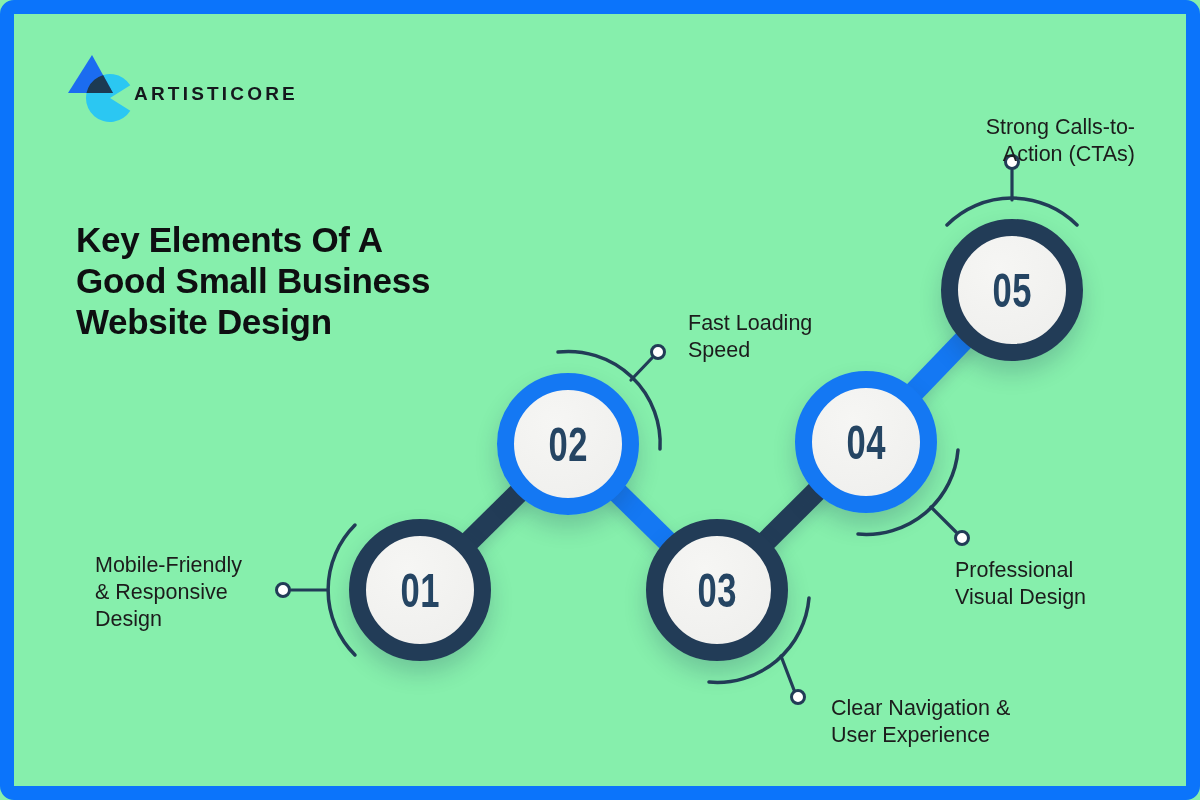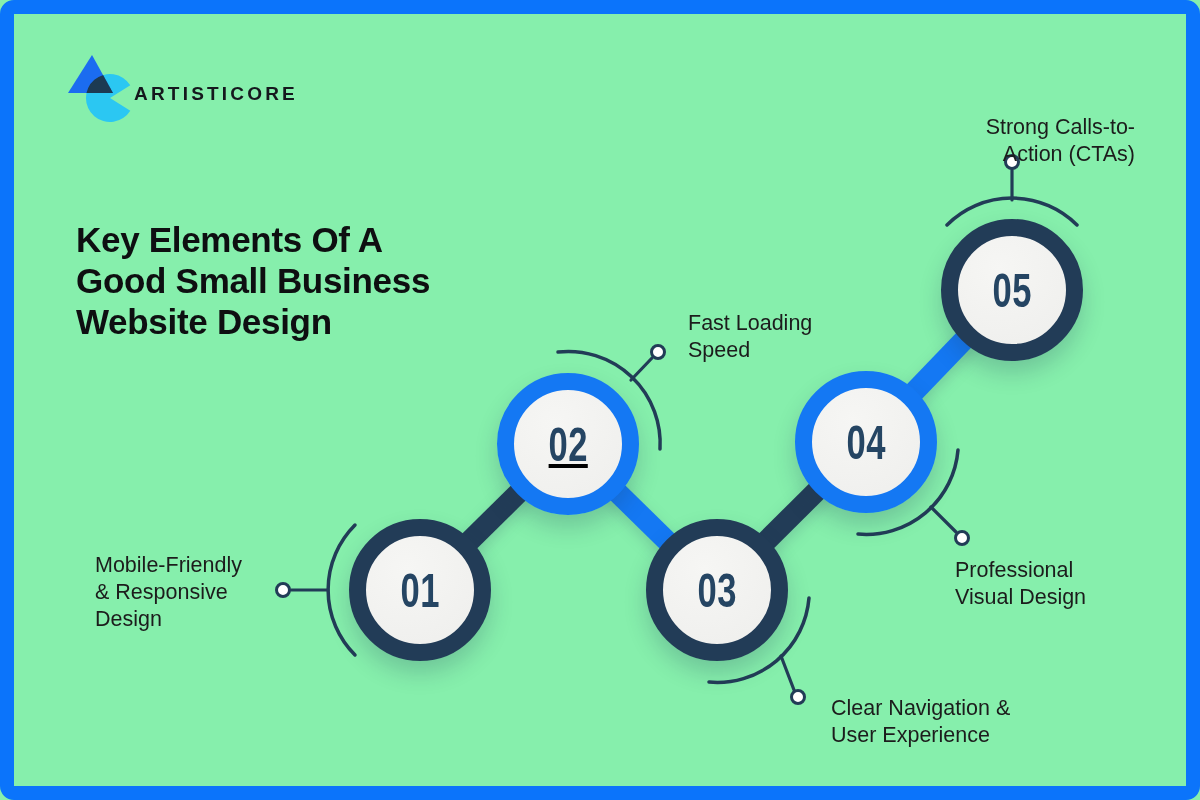--- a/index.html
+++ b/index.html
@@ -50,21 +50,21 @@
   }
   .node.navy { border: 17px solid #223c57; }
   .node.blue { border: 17px solid #1478f3; }
   .node .num {
     font-size: 48px; font-weight: 700; color: #254563;
     letter-spacing: 0.5px;
     transform: scaleX(0.72);
     display: inline-block;
   }
   .node-1 { left: 349px; top: 519px; }
-  .node-2 { left: 497px; top: 373px; text-decoration: underline; }
+  .node-2 { left: 497px; top: 373px; }
   .node-3 { left: 646px; top: 519px; text-align: right; }
   .node-4 { left: 795px; top: 371px; }
   .node-5 { left: 941px; top: 219px; align-items: center; }
 
   
   .step-label {
     position: absolute; z-index: 3;
     font-size: 21.5px; line-height: 27px;
     color: #1c1c1c;
     white-space: pre-line;

